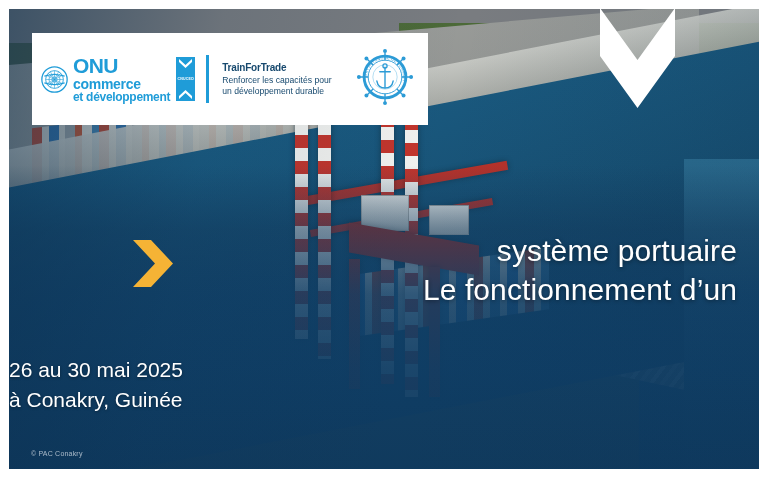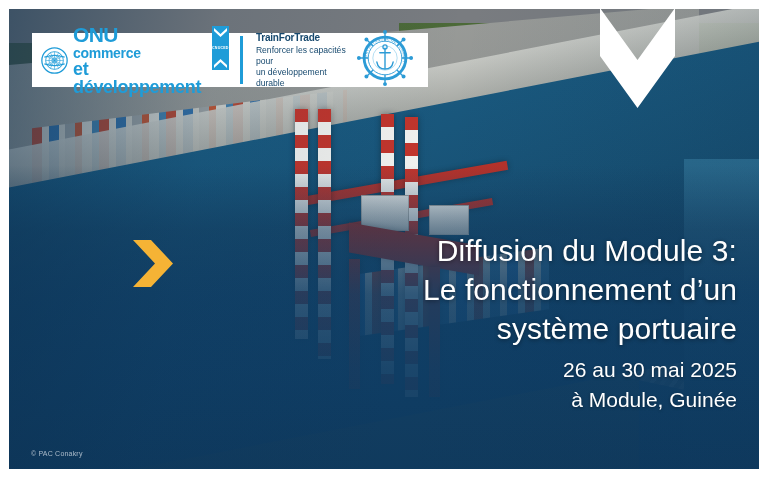--- a/index.html
+++ b/index.html
@@ -172,39 +172,39 @@
       rgba(12,48,80,.55) 0%,
       rgba(12,48,80,.12) 26%,
       rgba(12,48,80,0) 55%,
       rgba(12,48,80,.10) 100%);
   }
 
   
   #logo-panel {
     position: absolute;
     left: 23px; top: 24px;
-    width: 396px; height: 54px;
+    width: 396px; height: 92px;
     background: #ffffff;
     display: flex;
     align-items: center;
   }
   .unctad-lockup {
     display: flex; align-items: center; gap: 5px;
     padding-left: 9px;
   }
   .un-emblem { width: 27px; height: 27px; flex: 0 0 auto; }
   .unctad-words {
     line-height: 1.0;
     color: #1f9cd8;
     font-weight: bold;
     letter-spacing: -0.3px;
   }
   .unctad-words .l1 { font-size: 21px; letter-spacing: -0.6px; }
   .unctad-words .l2 { font-size: 14px; margin-top: 1px; }
-  .unctad-words .l3 { font-size: 18px; margin-top: 0; }
+  .unctad-words .l3 { font-size: 12px; margin-top: 0; }
   .cnuced-badge {
     width: 19px; height: 40px;
     background: #1f9cd8;
     display: flex; flex-direction: column; align-items: center;
     justify-content: space-between;
     padding: 2px 0;
     margin-left: 1px;
     align-self: flex-start;
     margin-top: 2px;
   }
@@ -243,23 +243,23 @@
     letter-spacing: 0.1px;
     text-shadow: 0 1px 4px rgba(0,0,0,.45);
   }
   #yellow-chevron {
     position: absolute;
     left: 124px; top: 231px;
     width: 40px; height: 47px;
   }
   #meta-wrap {
     position: absolute;
-    left: 0; right: 22px;
+    left: 0; right: 6px;
     top: 346px;
-    text-align: right;
+    text-align: left;
   }
   .meta-line {
     color: #ffffff;
     font-size: 21px;
     line-height: 1.42;
     text-shadow: 0 1px 3px rgba(0,0,0,.4);
   }
   .prog-line {
     color: #ffffff;
     font-size: 16.5px;
@@ -406,26 +406,25 @@
       </span>
     </div>
 
     <div id="yellow-chevron">
       <svg viewBox="0 0 40 47" width="40" height="47" aria-hidden="true">
         <polygon points="0,0 22,23.5 0,47 18,47 40,23.5 18,0" fill="#F5B335"></polygon>
       </svg>
     </div>
 
     <div id="title-wrap">
-      <div class="title-line">Diffusion du Module 3:</div>
+      <div class="title-line">système portuaire</div>
       <div class="title-line">Le fonctionnement d’un</div>
-      <div class="title-line">système portuaire</div>
     </div>
 
     <div id="meta-wrap">
       <div class="meta-line">26 au 30 mai 2025</div>
-      <div class="meta-line">à Module, Guinée</div>
+      <div class="meta-line">à Conakry, Guinée</div>
     </div>
 
     <div id="credit">© PAC Conakry</div>
 
   </div>
 </div>
 
 </body></html>

